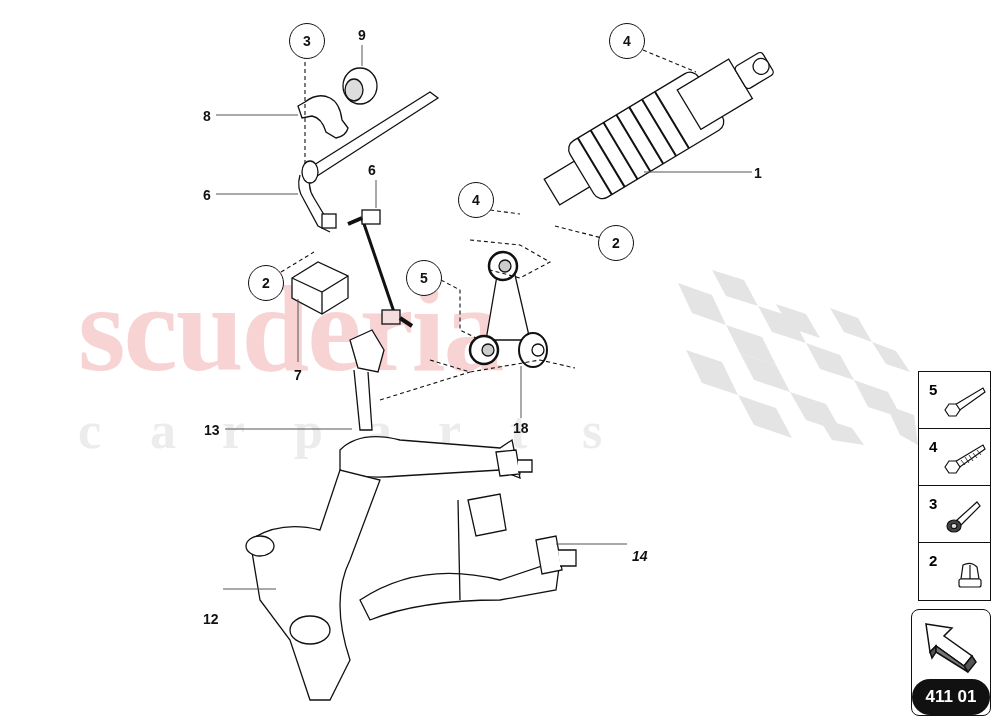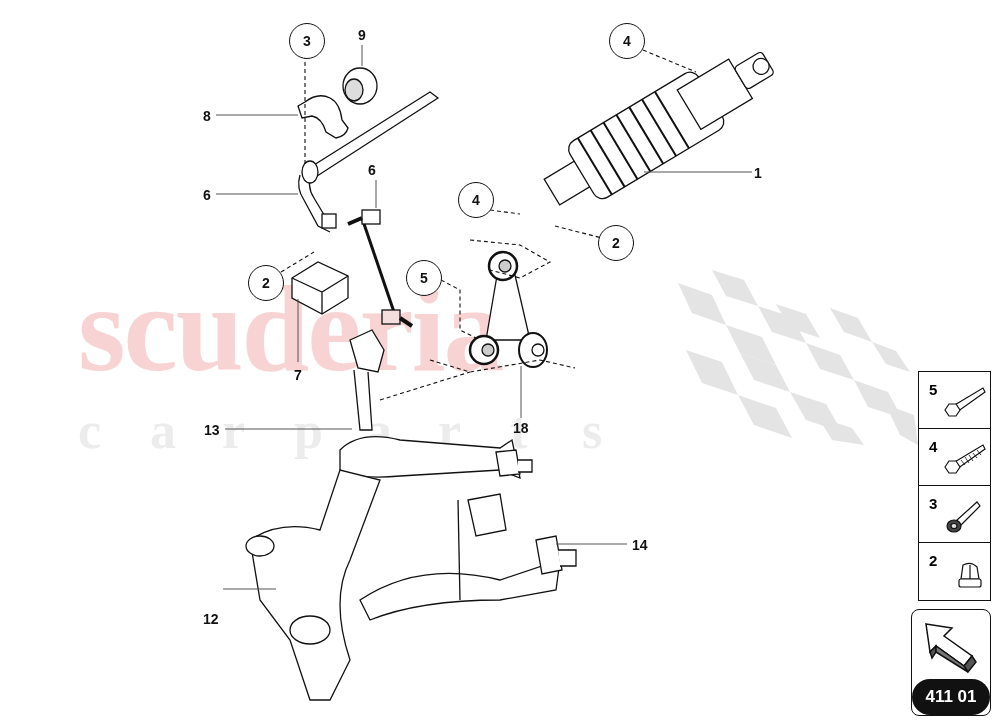--- a/index.html
+++ b/index.html
@@ -130,21 +130,21 @@
 
 <div class="lbl" style="left:754px;top:166px;">1</div>
 <div class="lbl" style="left:203px;top:188px;">6</div>
 <div class="lbl" style="left:294px;top:368px;">7</div>
 <div class="lbl" style="left:203px;top:109px;">8</div>
 <div class="lbl" style="left:358px;top:28px;">9</div>
 <div class="lbl" style="left:368px;top:163px;">6</div>
 <div class="lbl" style="left:513px;top:421px;">18</div>
 <div class="lbl" style="left:203px;top:583px;margin-top:29px;">12</div>
 <div class="lbl" style="left:204px;top:423px;text-align:center;">13</div>
-<div class="lbl" style="left:632px;top:538px;">14</div>
+<div class="lbl" style="left:632px;top:549px;font-style:italic;">14</div>
 
 <div class="callout" style="left:289px;top:23px;">3</div>
 <div class="callout" style="left:609px;top:23px;">4</div>
 <div class="callout" style="left:458px;top:182px;">4</div>
 <div class="callout" style="left:598px;top:225px;">2</div>
 <div class="callout" style="left:248px;top:265px;">2</div>
 <div class="callout" style="left:406px;top:260px;">5</div>
 
 <div class="legend">
   <div class="legend-cell">

